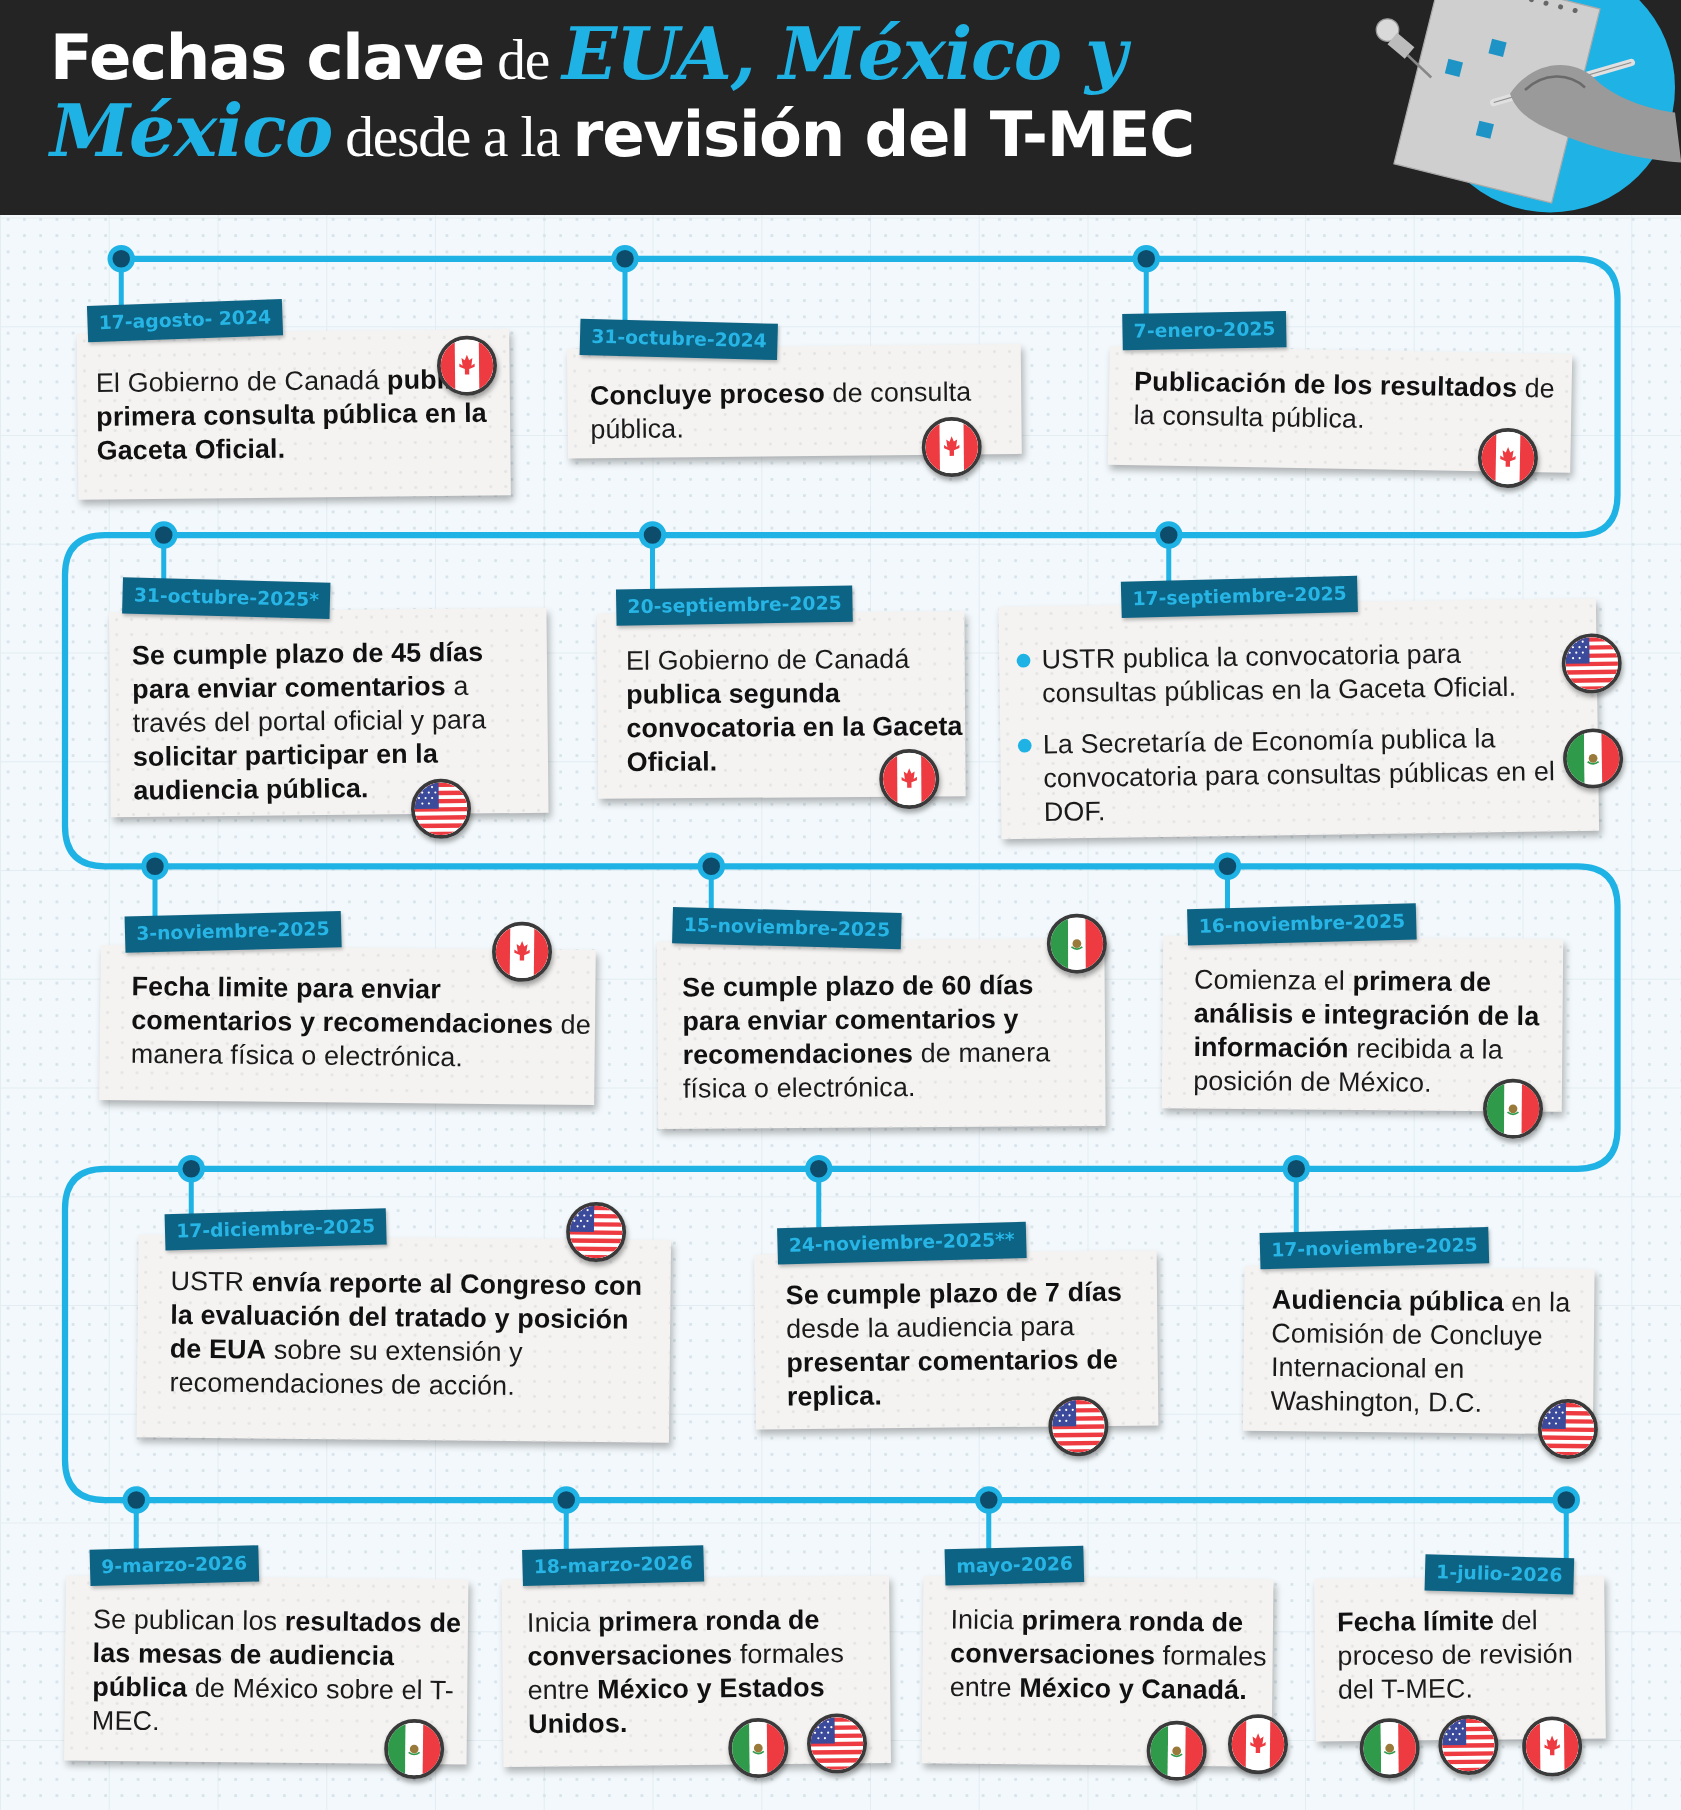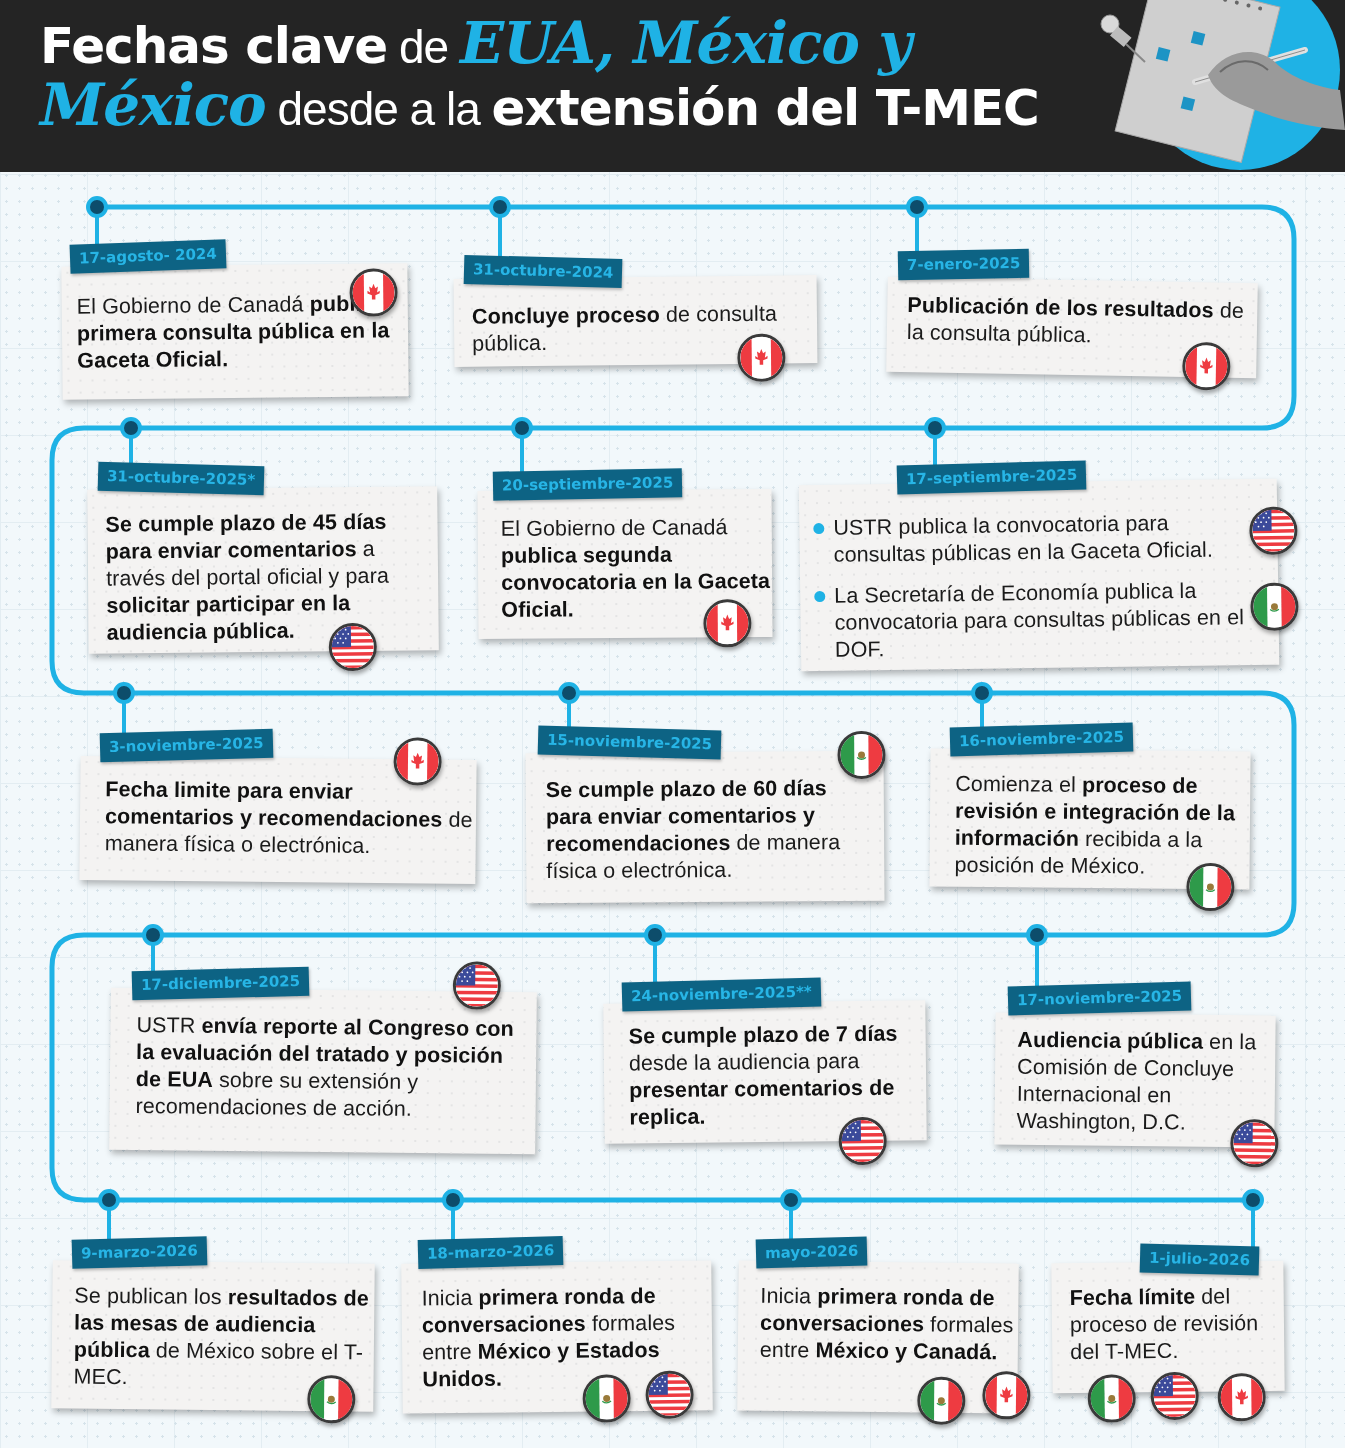--- a/index.html
+++ b/index.html
@@ -18,21 +18,21 @@
     position: absolute; left: 0; top: 0; width: 1345px; height: 172px;
     background: #242424; overflow: hidden;
   }
   .title-line {
     position: absolute; left: 40px; white-space: nowrap;
     color: #ffffff; line-height: 1;
   }
   .title-line.l1 { top: 14px; }
   .title-line.l2 { top: 76px; }
   .t-heavy { font-family: "DejaVu Sans", sans-serif; font-weight: bold; font-size: 50px; letter-spacing: -1px; }
-  .t-light { font-family: Liberation Sans, sans-serif; font-size: 46px; letter-spacing: -1px; }
+  .t-light { font-family: Liberation Serif, serif; font-size: 46px; letter-spacing: -1px; }
   .t-accent { font-family: "DejaVu Serif", serif; font-style: italic; font-weight: bold; font-size: 58px; color: #1fb2e5; letter-spacing: -1px; }
   .illus { position: absolute; left: 1090px; top: 0; width: 255px; height: 172px; }
 
   svg.track { position: absolute; left: 0; top: 0; }
 
   .card {
     position: absolute; background: #f4f3f2;
     box-shadow: 2px 4px 6px rgba(0,0,0,0.28);
     background-image: radial-gradient(circle, #e4e4e4 1px, transparent 1.3px);
     background-size: 12px 12px;
@@ -60,21 +60,21 @@
   }
 </style>
 </head>
 <body>
 
 <div class="header">
   <div class="title-line l1">
     <span class="t-heavy">Fechas clave</span><span class="t-light"> de </span><span class="t-accent">EUA, México y</span>
   </div>
   <div class="title-line l2">
-    <span class="t-accent">México</span><span class="t-light"> desde a la </span><span class="t-heavy">extensión del T-MEC</span>
+    <span class="t-accent">México</span><span class="t-light"> desde a la </span><span class="t-heavy">revisión del T-MEC</span>
   </div>
   <svg class="illus" viewBox="0 0 255 172">
     <circle cx="150" cy="70" r="100" fill="#1fb2e5"></circle>
     <g transform="rotate(14 110 80)">
       <rect x="40" y="-10" width="130" height="160" fill="#cfcfcf" stroke="#aaa"></rect>
       <g fill="#666">
         <circle cx="55" cy="-4" r="2"></circle>
           <circle cx="67" cy="-4" r="2"></circle>
           <circle cx="79" cy="-4" r="2"></circle>
           <circle cx="91" cy="-4" r="2"></circle>
@@ -312,21 +312,21 @@
         <rect x="32" width="16" height="48" fill="#ee3b41"></rect>
         <circle cx="24" cy="24" r="4" fill="#9a7a3a"></circle>
         <path d="M19 27 Q24 31 29 27" stroke="#2e9a4a" stroke-width="1.5" fill="none"></path>
       </svg>
     </div>
 </div>
 <div class="date-tag" style="left:538px; top:728px; transform:rotate(1.5deg);">15-noviembre-2025</div>
 
 <div class="card" style="left:930px; top:750px; width:320px; height:138px; transform:rotate(0.5deg);">
   <div class="card-text" style="left:25px; top:22px; width:300px;">
-    <span>Comienza el </span><b>proceso de revisión e integración de la información</b><span> recibida a la posición de México.</span>
+    <span>Comienza el </span><b>primera de análisis e integración de la información</b><span> recibida a la posición de México.</span>
   </div>
   <div class="flag" style="left:257px; top:112px;">
       <svg viewBox="0 0 48 48">
         <rect width="16" height="48" fill="#2e9a4a"></rect>
         <rect x="16" width="16" height="48" fill="#fff"></rect>
         <rect x="32" width="16" height="48" fill="#ee3b41"></rect>
         <circle cx="24" cy="24" r="4" fill="#9a7a3a"></circle>
         <path d="M19 27 Q24 31 29 27" stroke="#2e9a4a" stroke-width="1.5" fill="none"></path>
       </svg>
     </div>

